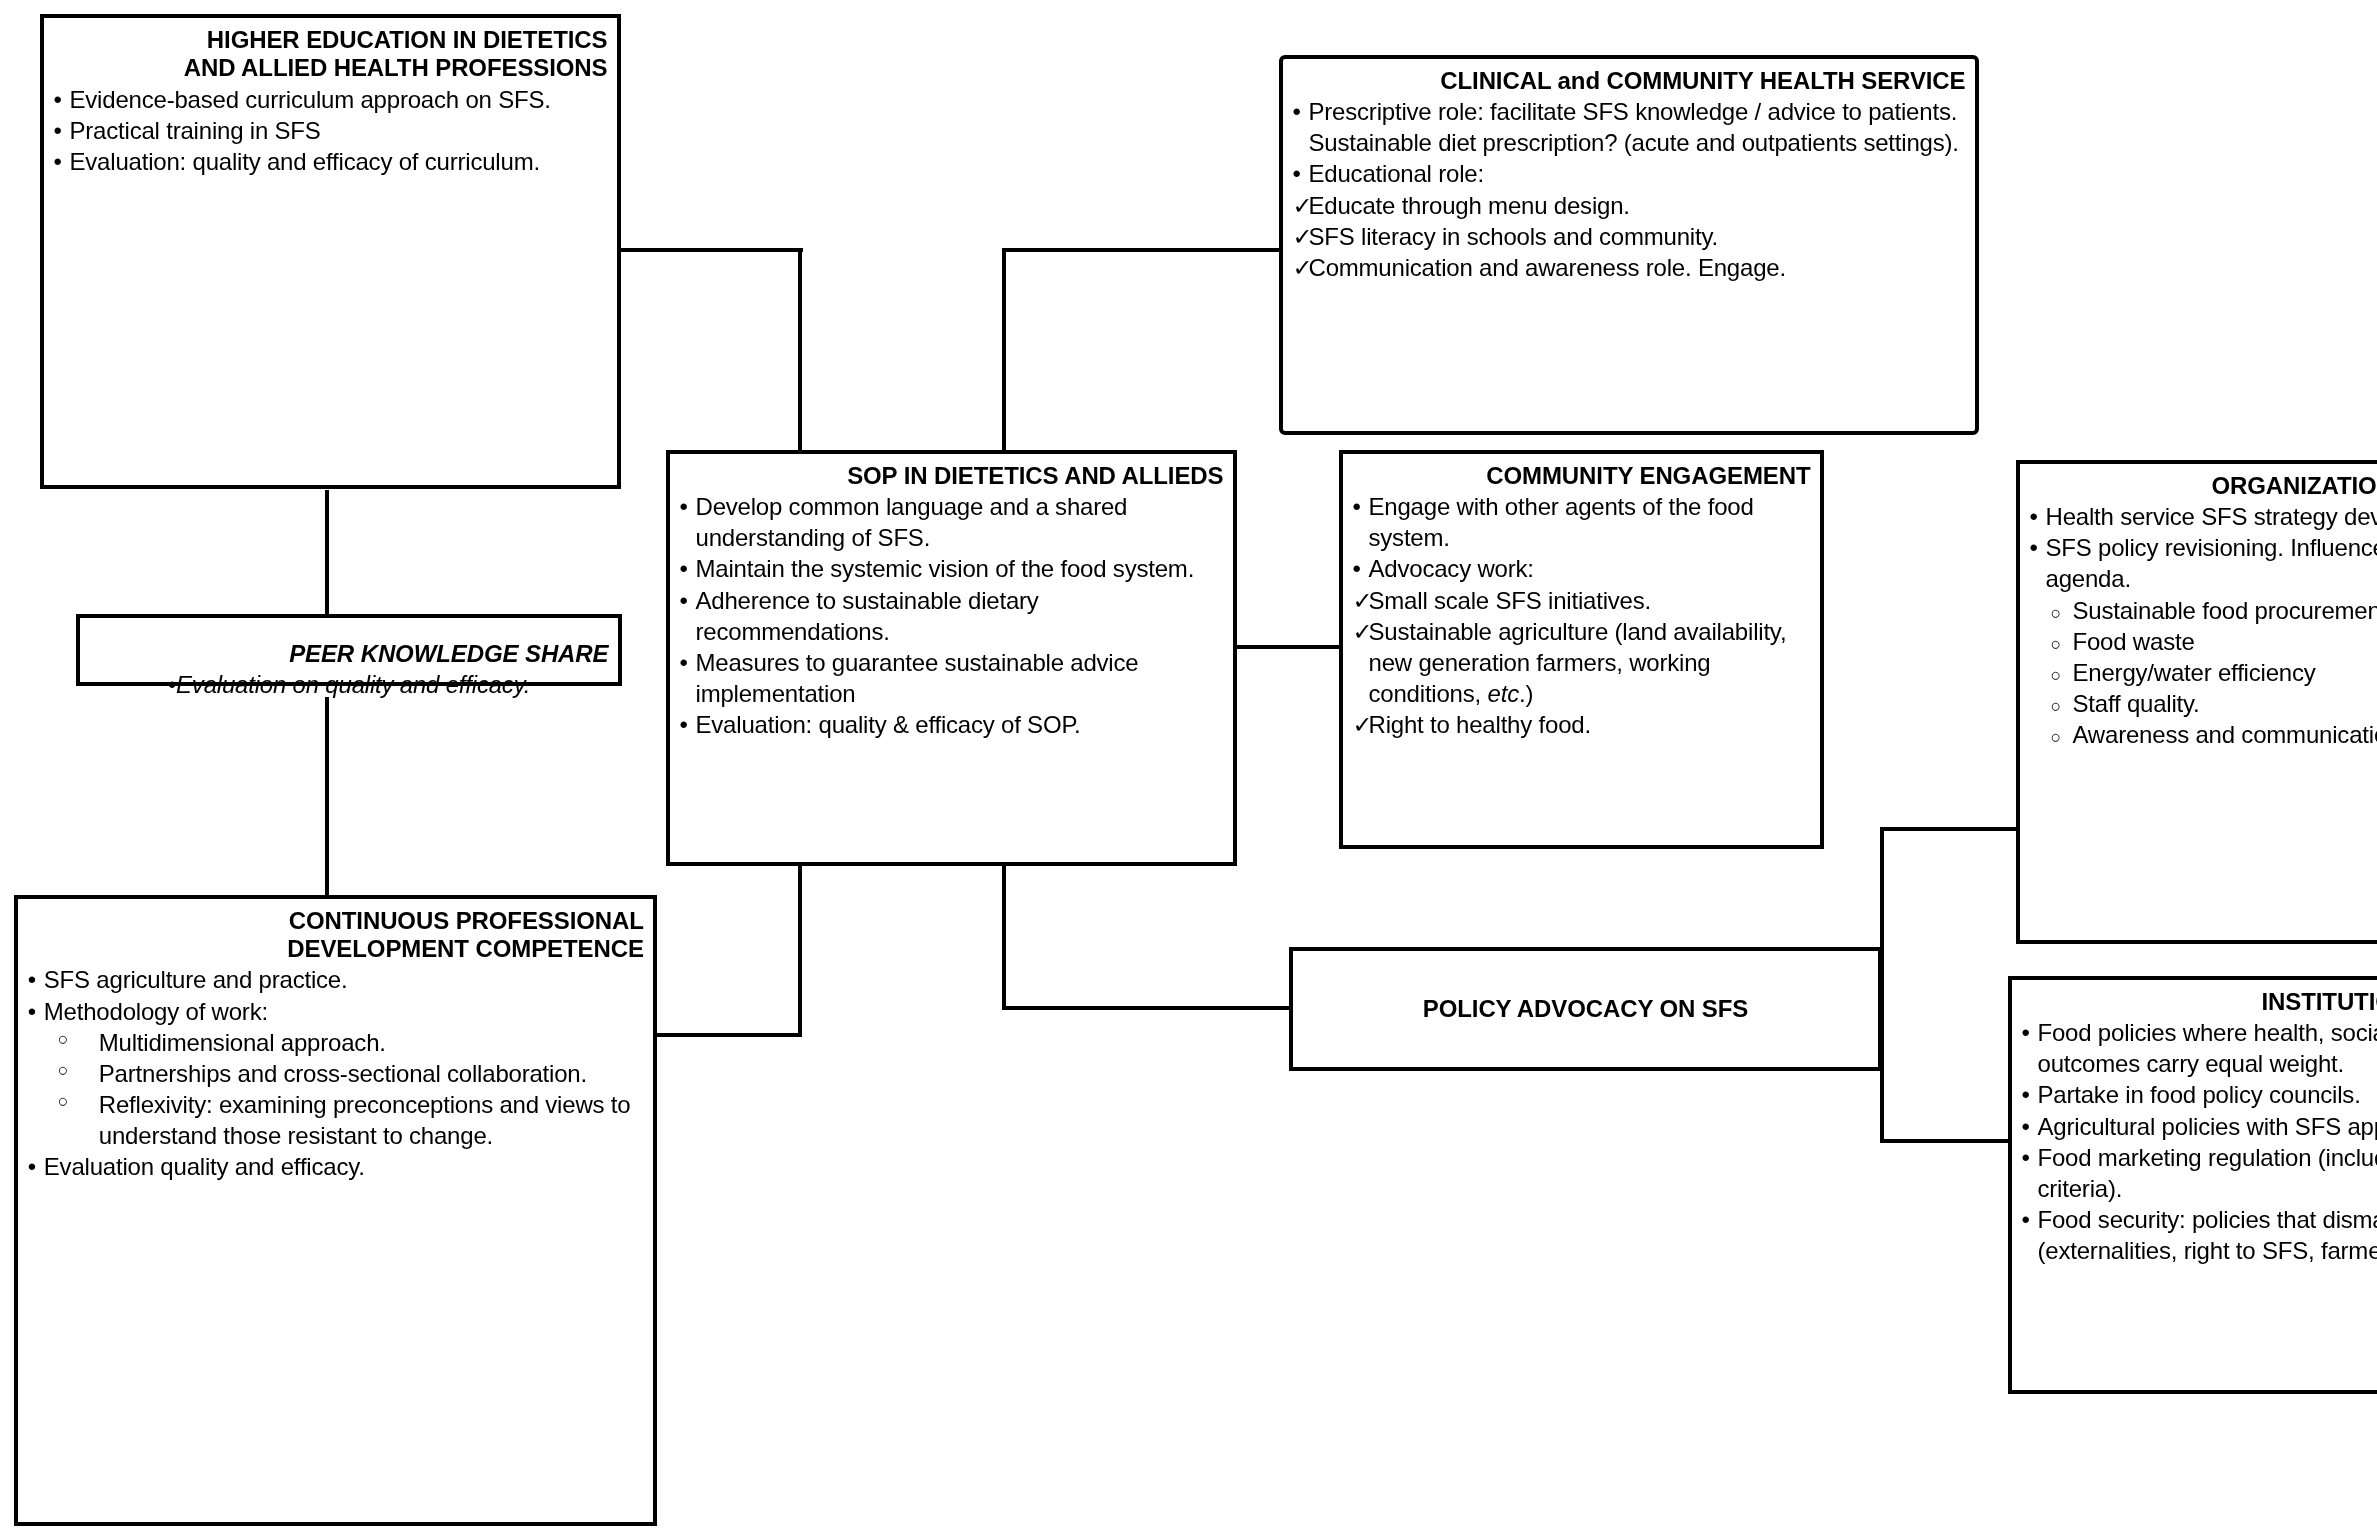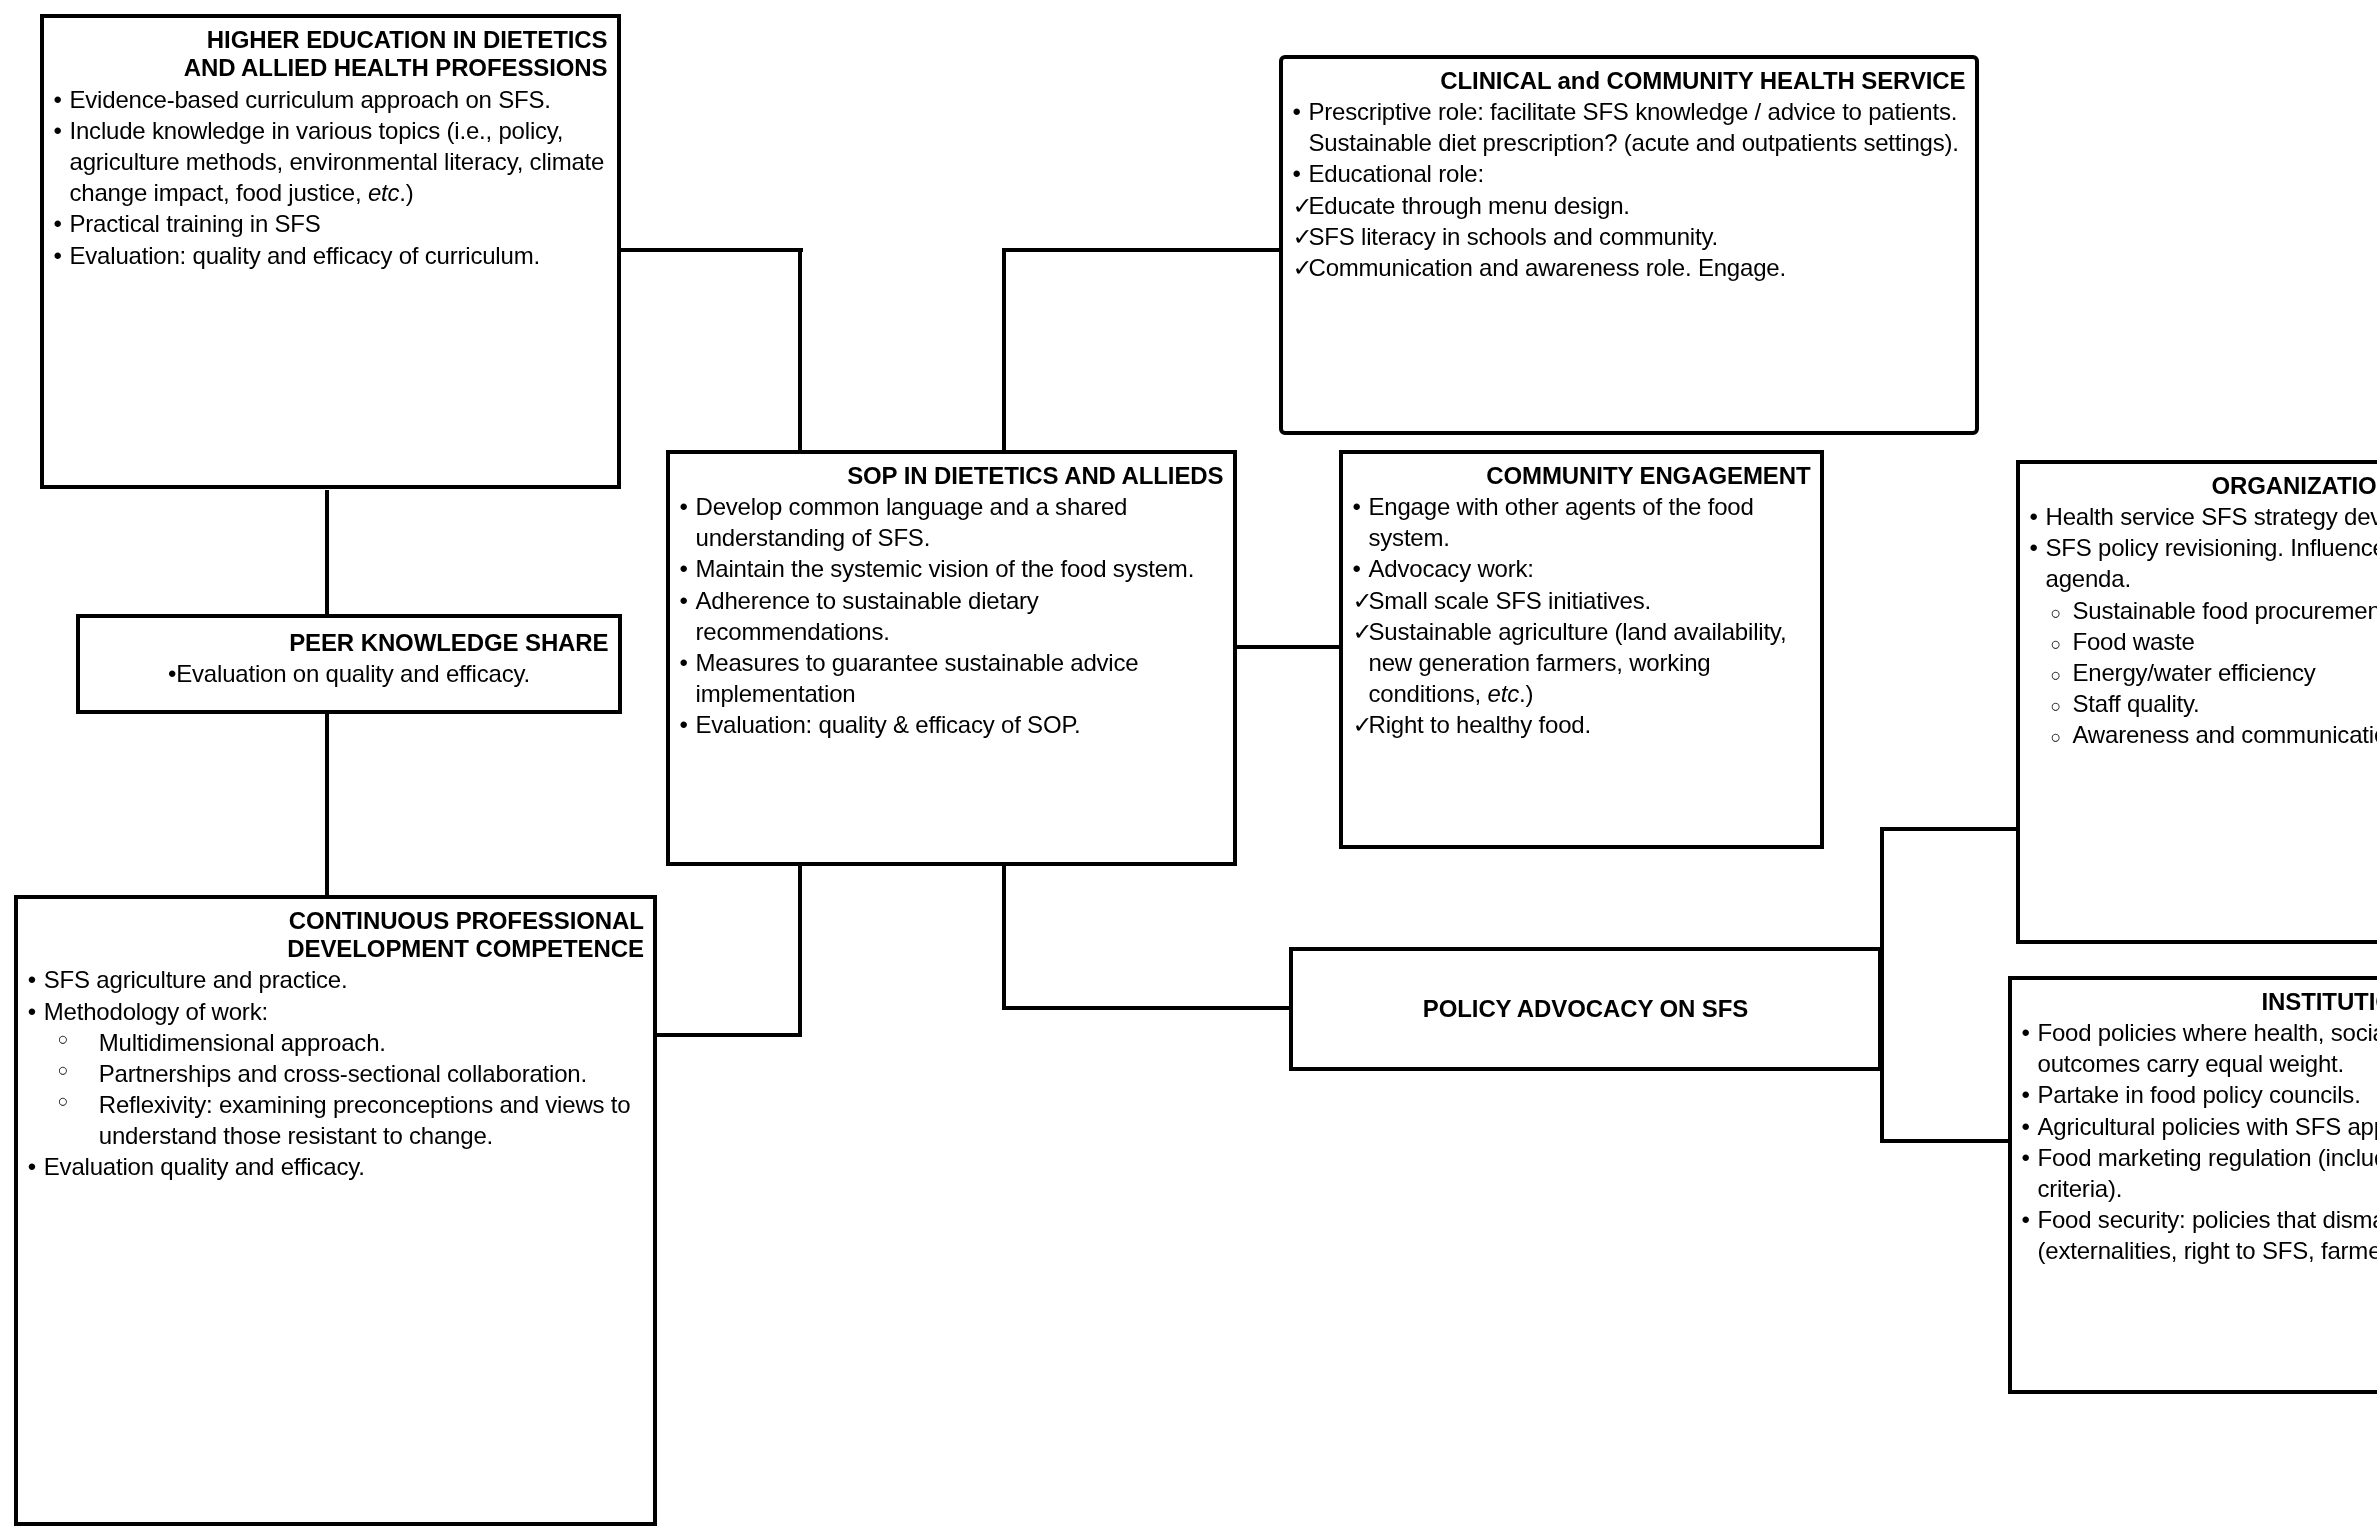--- a/index.html
+++ b/index.html
@@ -105,27 +105,26 @@
   <div class="line" style="left:1880px; top:827px; width:136px; height:4.3px;"></div>
 
   <div class="line" style="left:1880px; top:1028px; width:4.3px; height:115px;"></div>
   <div class="line" style="left:1880px; top:1139px; width:136px; height:4.3px;"></div>
 
   <div class="box" style="left:40px; top:14.3px; width:581px; height:475px;">
     <div class="box-title">HIGHER EDUCATION IN DIETETICS
 AND ALLIED HEALTH PROFESSIONS</div>
     <ul class="blist">
       <li class="dot"><span class="mk"></span><span>Evidence-based curriculum approach on SFS.</span></li>
-      <li class="dot"><span class="mk"></span><span>Include knowledge in various topics (i.e., policy, agriculture methods, environmental literacy, climate change impact, food justice, </span><em class="it">etc</em><span>.)</span></li>
       <li class="dot"><span class="mk"></span><span>Practical training in SFS</span></li>
       <li class="dot"><span class="mk"></span><span>Evaluation: quality and efficacy of curriculum.</span></li>
     </ul>
   </div>
 
-  <div class="box" style="left:76px; top:614px; width:546px; height:100px; padding-top:10px;">
+  <div class="box" style="left:76px; top:614px; width:546px; height:72px; padding-top:21px;font-style:italic;">
     <div class="box-title">PEER KNOWLEDGE SHARE</div>
     <ul class="blist" style="text-align:center;">
       <li class="dot" style="padding-left:0; display:inline-block;"><span class="mk" style="position:static;"></span><span>Evaluation on quality and efficacy.</span></li>
     </ul>
   </div>
 
   <div class="box" style="left:14.3px; top:895px; width:643px; height:631px;">
     <div class="box-title">CONTINUOUS PROFESSIONAL
 DEVELOPMENT COMPETENCE</div>
     <ul class="blist">

